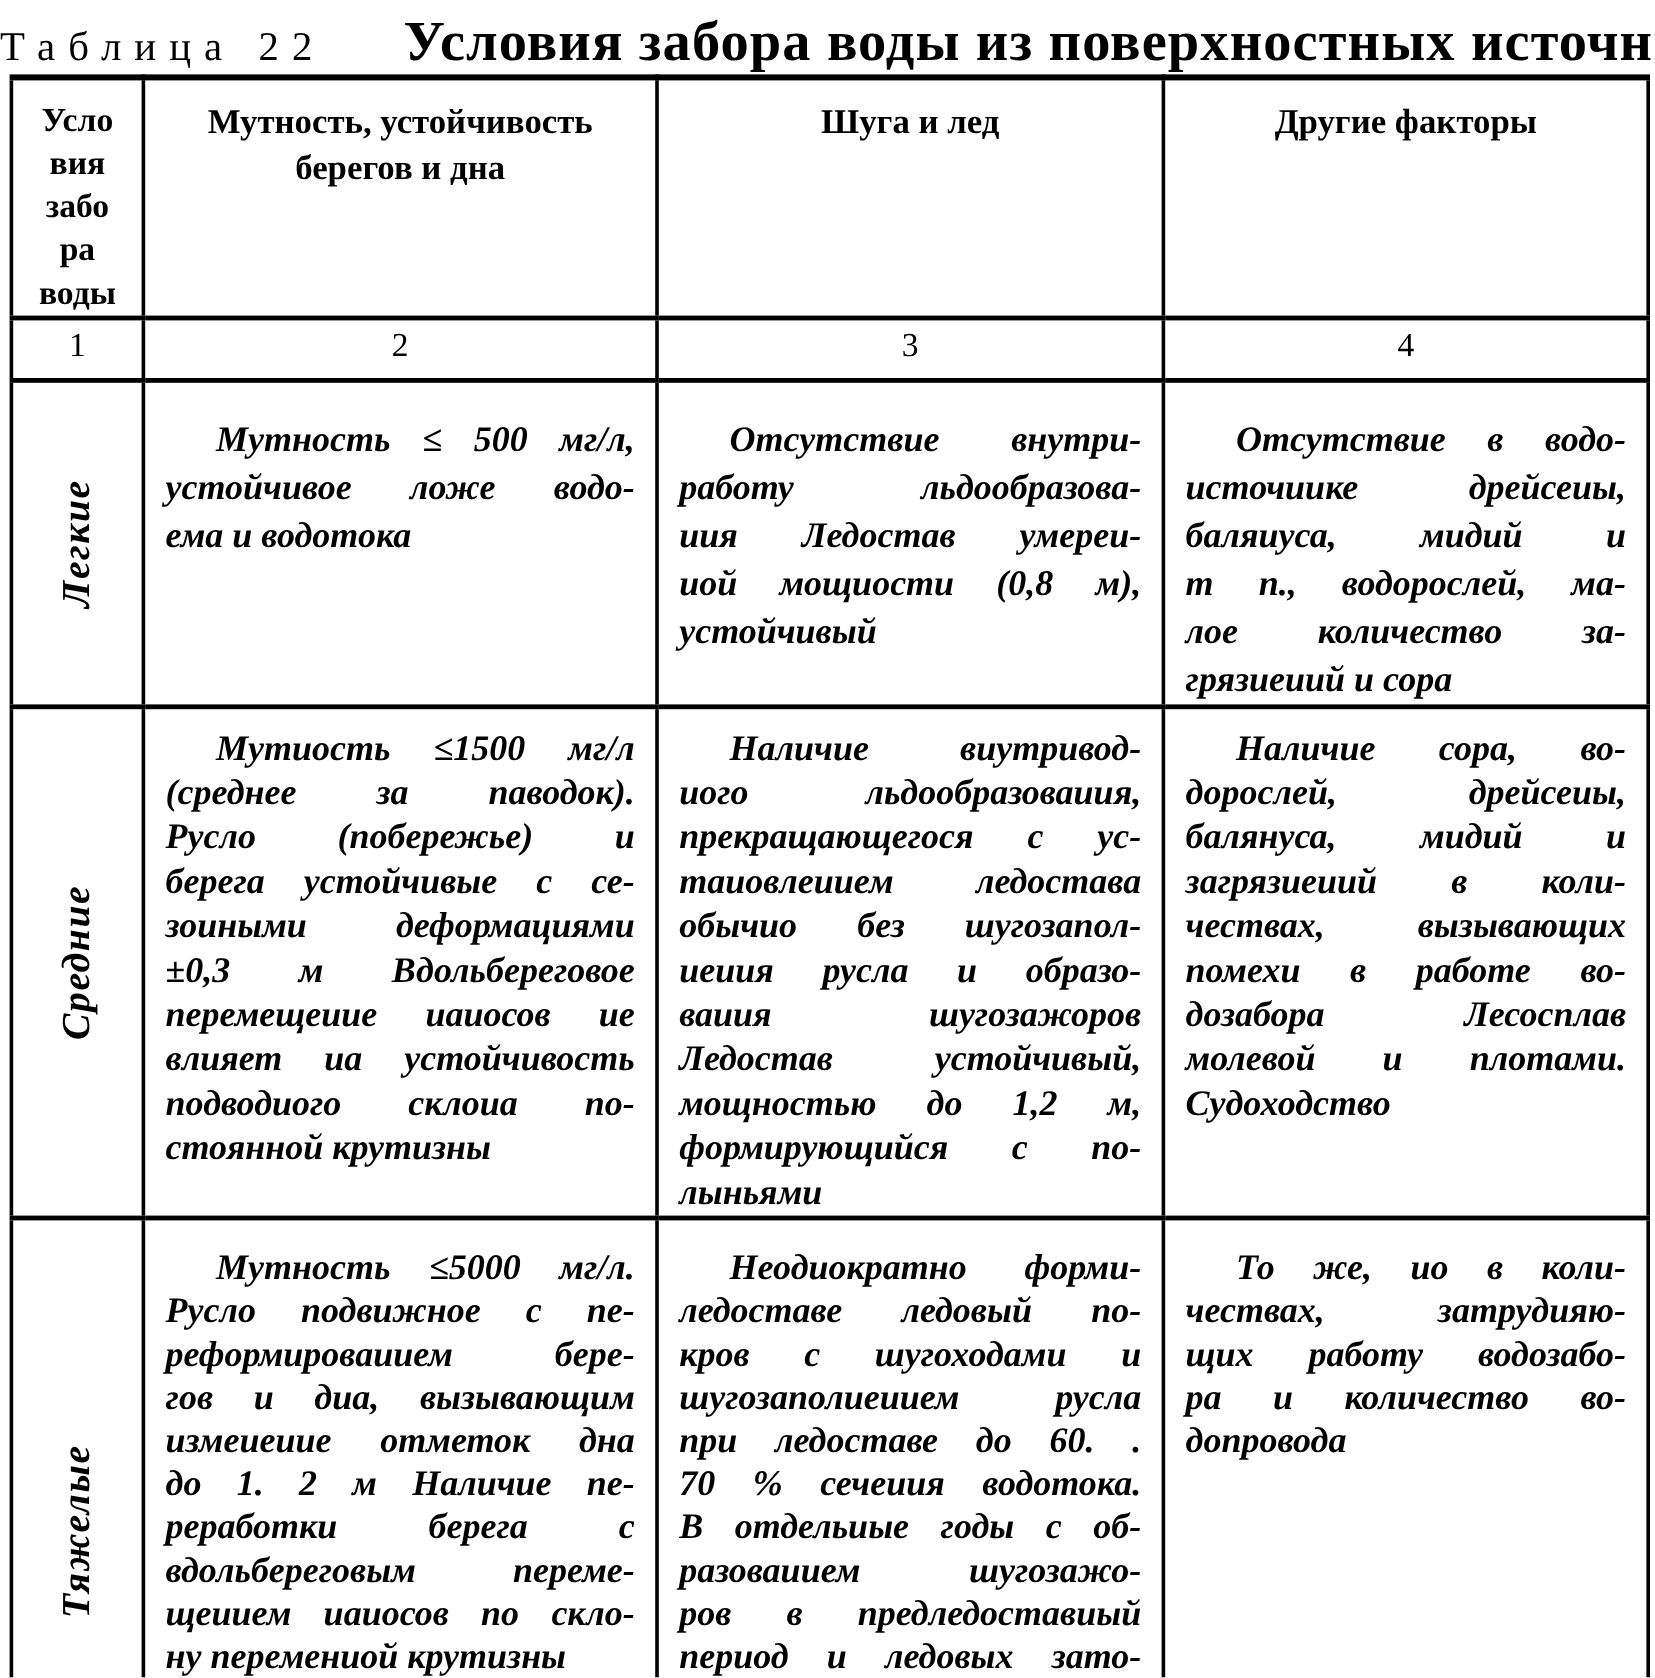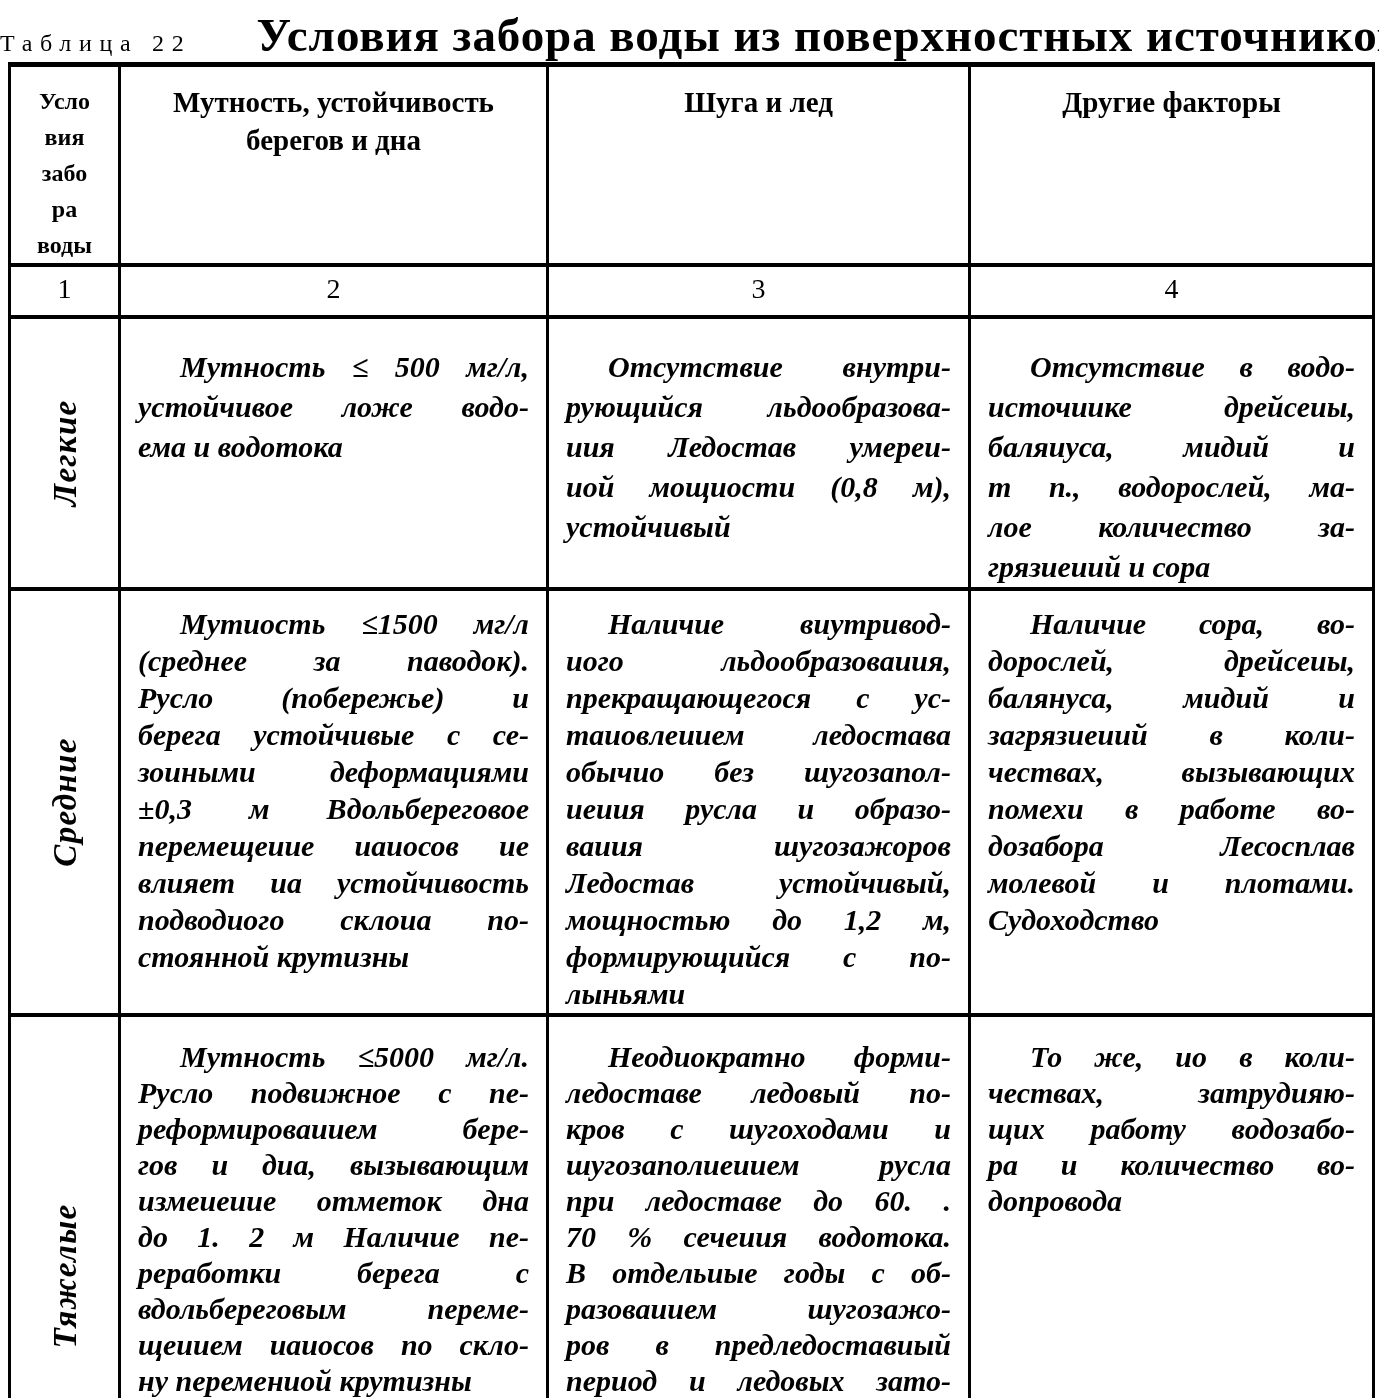--- a/index.html
+++ b/index.html
@@ -10,21 +10,21 @@
     overflow:hidden;
     font-family:"Liberation Serif","DejaVu Serif",serif;
     color:#000;
   }
   
   .title{
     position:absolute;top:8px;left:0;width:100%;
     text-align:center;white-space:nowrap;
   }
   .title .tag{
-    font-size:24px;font-weight:normal;letter-spacing:0.32em;
+    font-size:34px;font-weight:normal;letter-spacing:0.32em;
     margin-right:25px;
   }
   .title .cap{
     font-size:47px;font-weight:bold;letter-spacing:0.02em;margin-left:40px;
   }
   
   table.tbl{
     position:absolute;top:62px;left:8px;width:1364px;
     border-collapse:collapse;table-layout:fixed;
   }
@@ -35,21 +35,21 @@
   }
   tr.hdr td{border-bottom:4px solid #000;}
   tr.nums td{border-bottom:4px solid #000;}
   tr.datarow td{border-bottom:4px solid #000;font-style:italic;}
   tr.r3 td{border-bottom:none;}
   
   tr.hdr{height:192px;}
   tr.hdr td{padding-top:16px;font-size:29px;font-weight:bold;}
   .hc .ln{text-align:center;text-align-last:center;text-indent:0;line-height:38px;}
   td.stub{padding:12px 4px 0 4px;}
-  td.stub .ln{line-height:36px;font-size:24px;}
+  td.stub .ln{line-height:36px;font-size:28px;}
   
   tr.nums{height:52px;}
   tr.nums td{
     text-align:center;vertical-align:middle;
     font-size:28px;font-weight:normal;padding:2px 0 6px 0;
   }
   
   tr.datarow td{font-size:30px;font-weight:bold;}
   tr.r1{height:272px;} tr.r1 td{padding-top:28px;} .r1 .ln{line-height:40px;}
   tr.r2{height:426px;} tr.r2 td{padding-top:14px;} .r2 .ln{line-height:37px;}
@@ -119,21 +119,21 @@
       <td class="labelcell">
         <div class="rot">Легкие</div>
       </td>
       <td class="cellpar">
             <div class="ln">Мутность ≤ 500 мг/л,</div>
             <div class="ln">устойчивое ложе водо-</div>
             <div class="ln ln-last">ема и водотока</div>
           </td>
       <td class="cellpar">
             <div class="ln">Отсутствие внутри-</div>
-            <div class="ln">рующийся льдообразова-</div>
+            <div class="ln">работу льдообразова-</div>
             <div class="ln">иия Ледостав умереи-</div>
             <div class="ln">иой мощиости (0,8 м),</div>
             <div class="ln ln-last">устойчивый</div>
           </td>
       <td class="cellpar">
             <div class="ln">Отсутствие в водо-</div>
             <div class="ln">источиике дрейсеиы,</div>
             <div class="ln">баляиуса, мидий и</div>
             <div class="ln">т п., водорослей, ма-</div>
             <div class="ln">лое количество за-</div>

